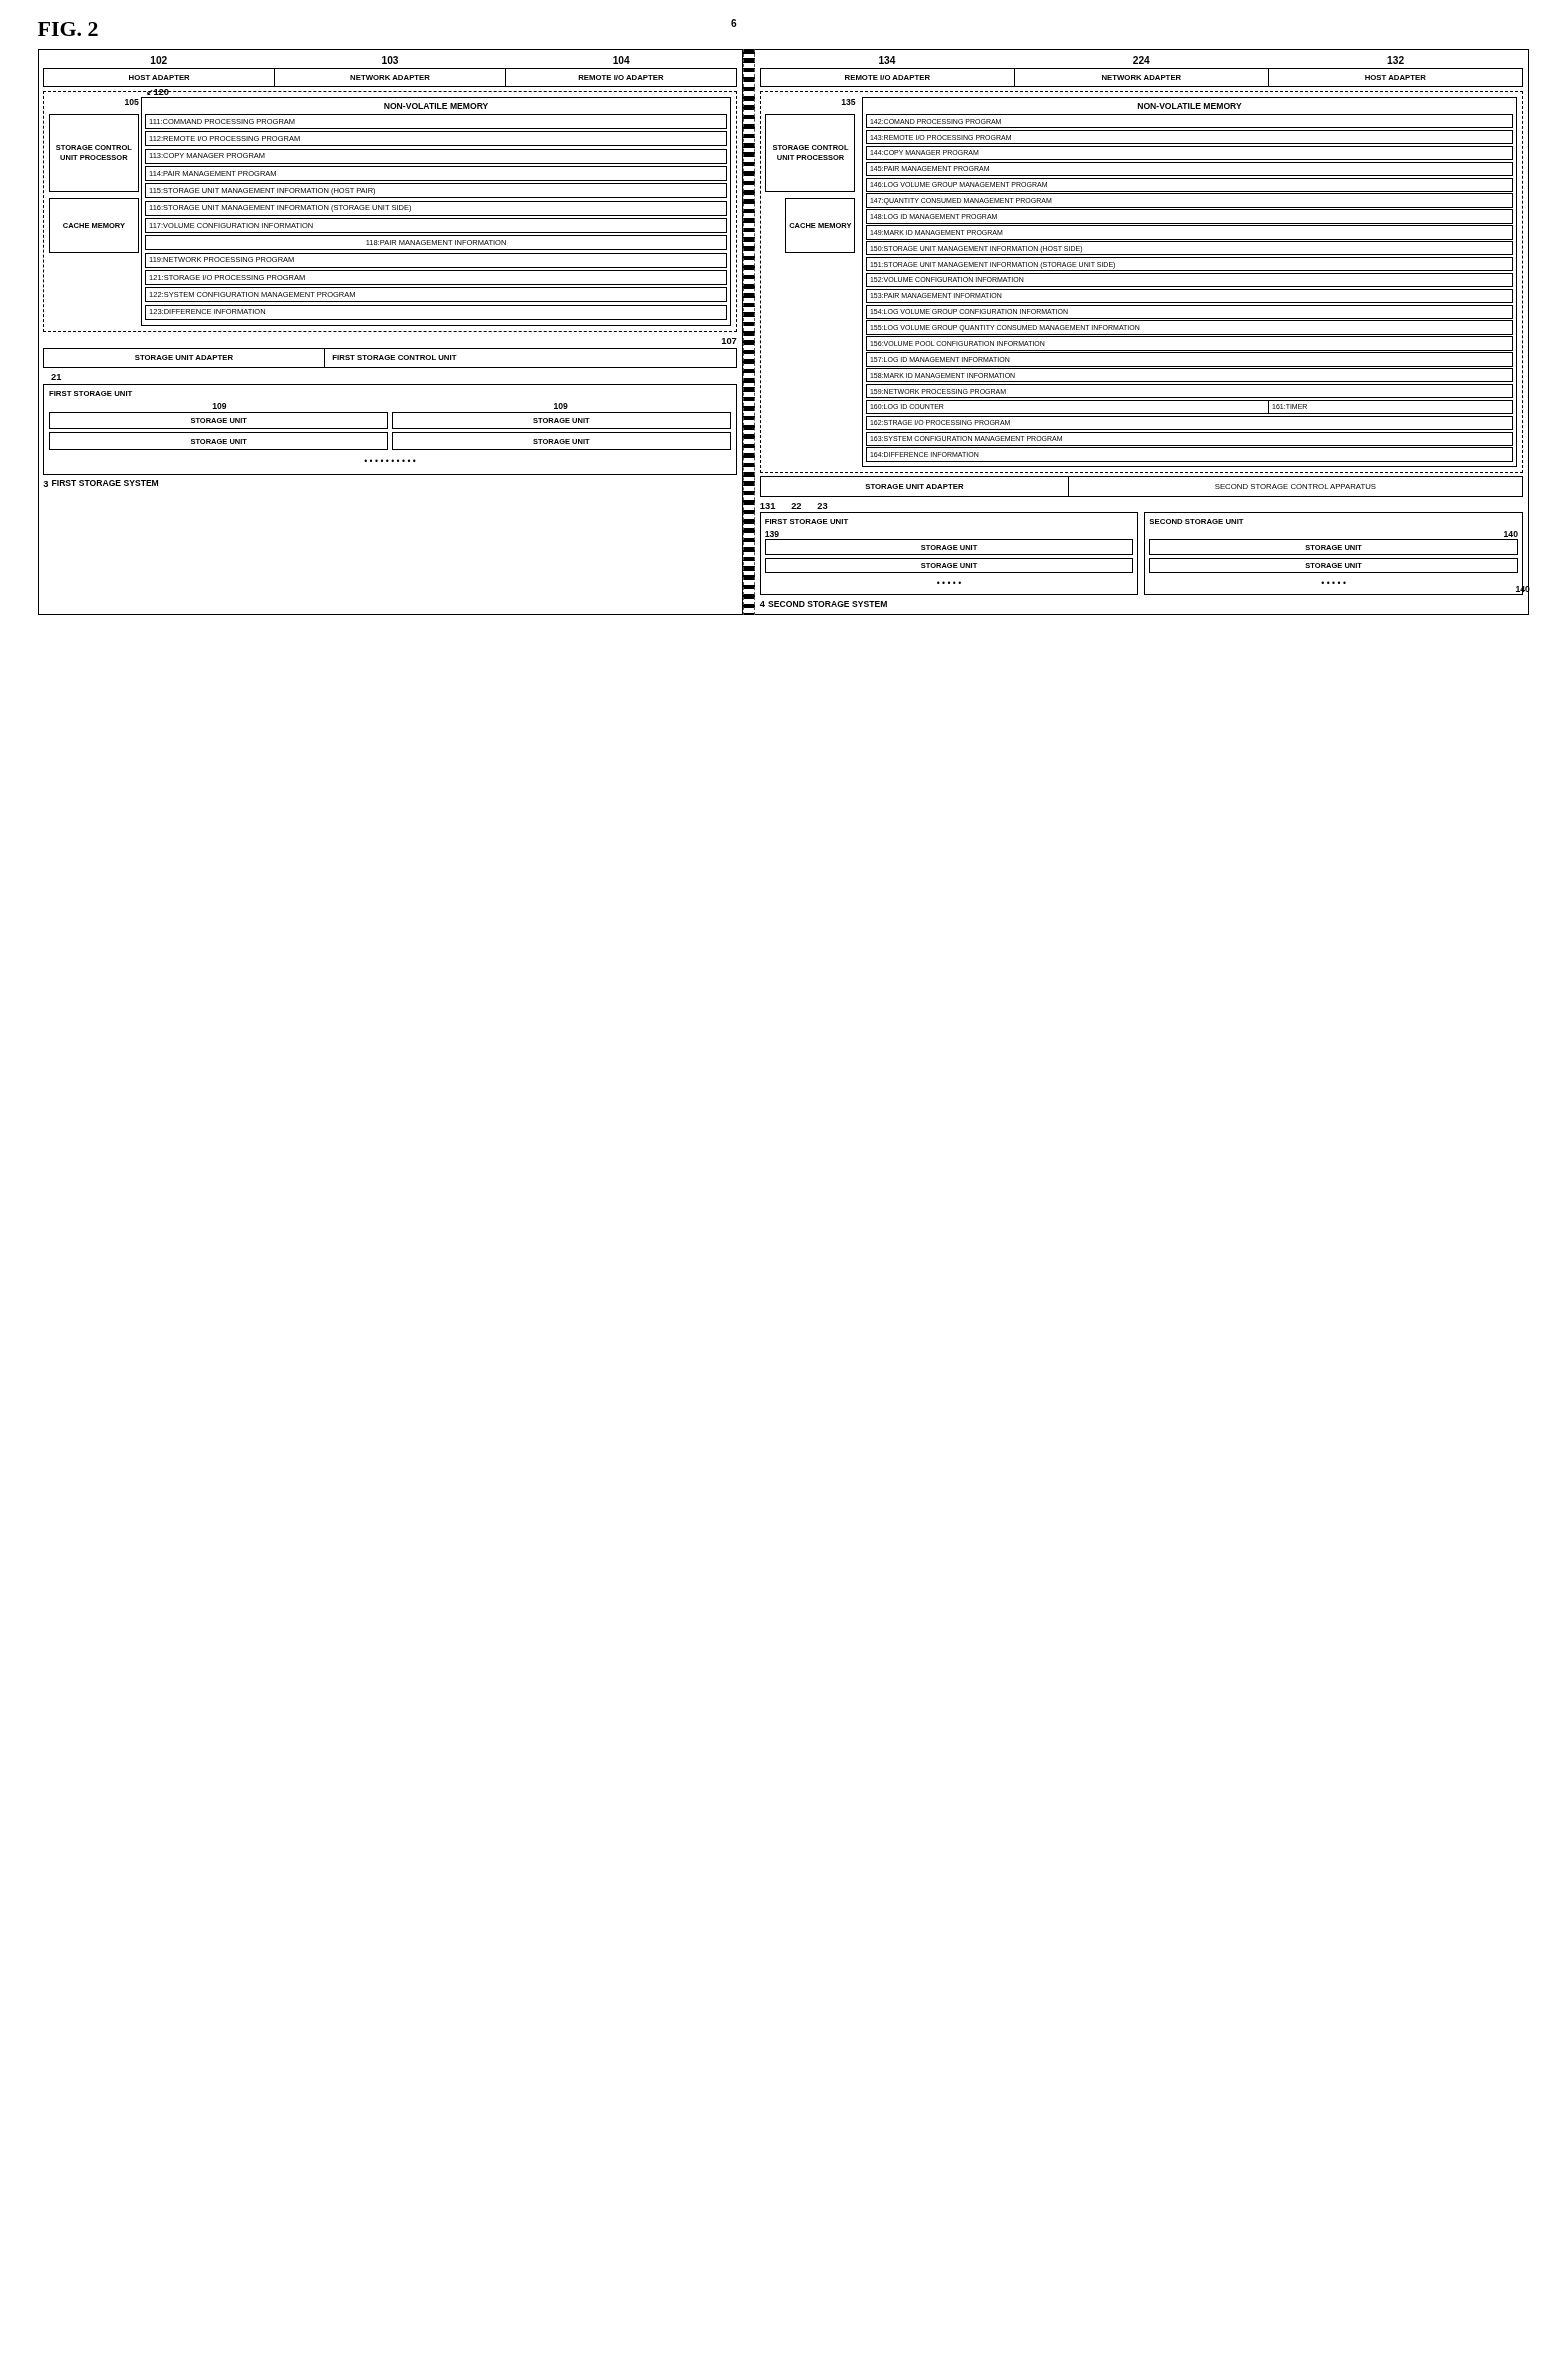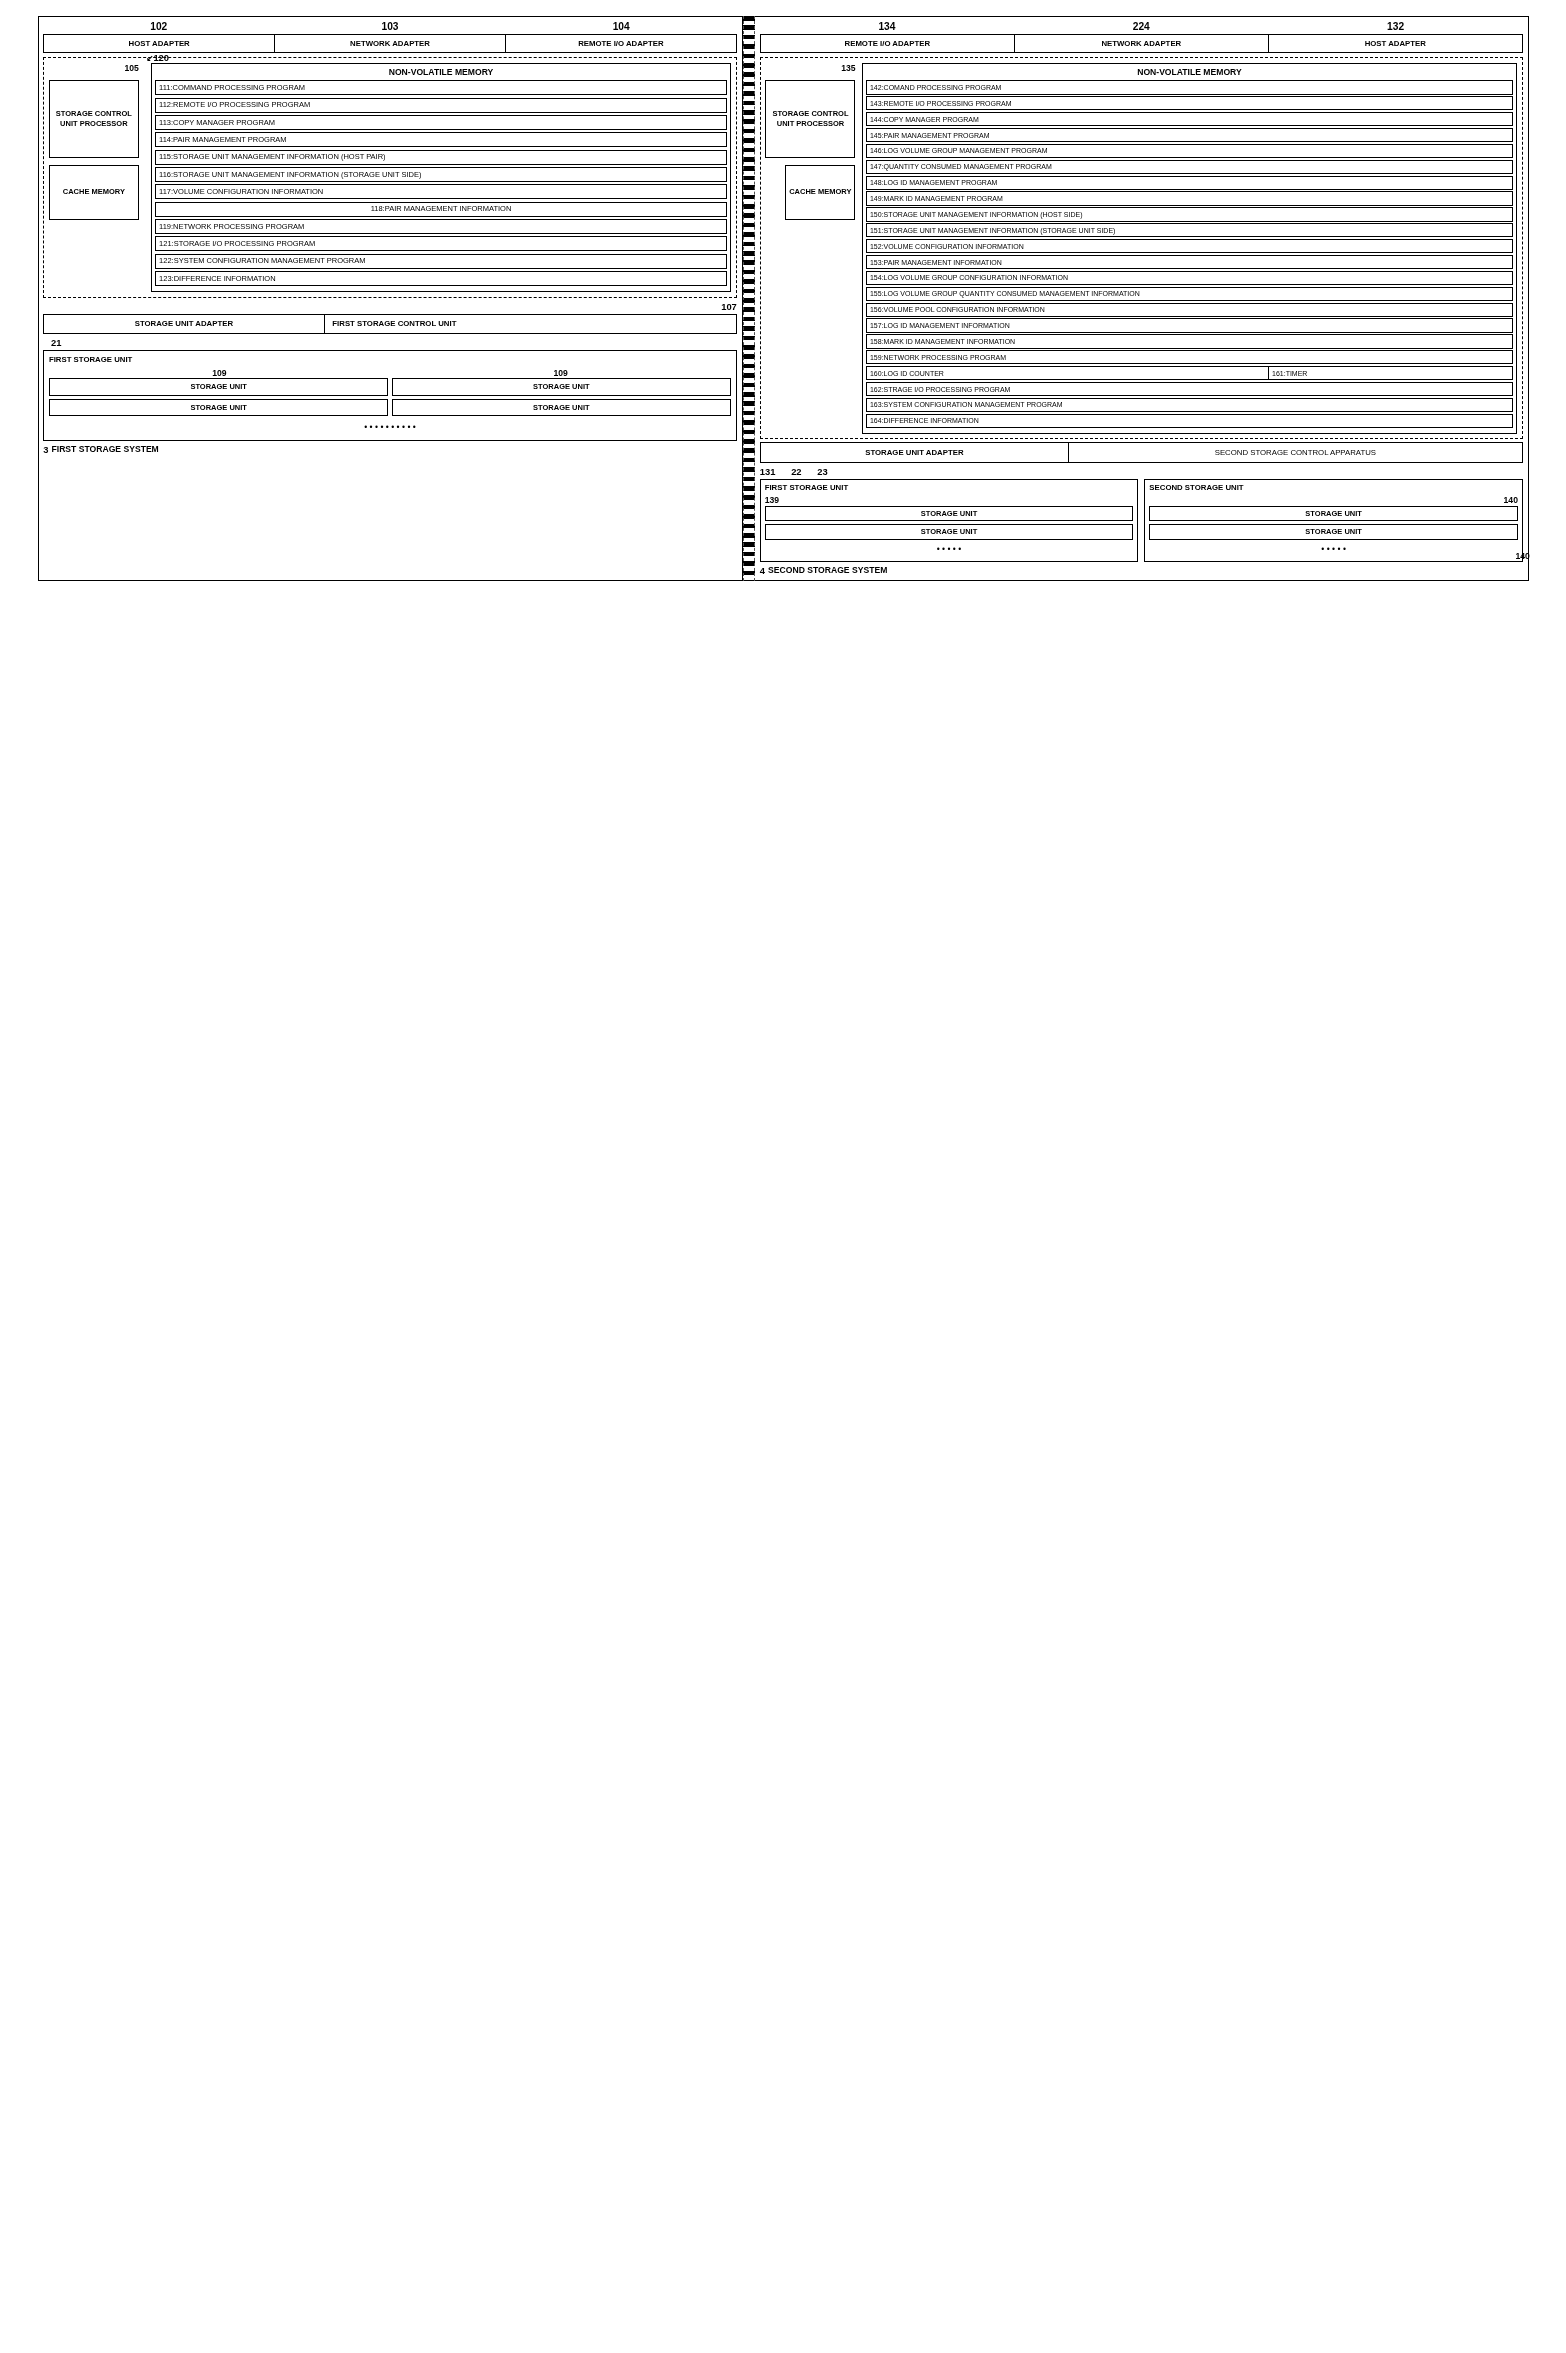--- a/index.html
+++ b/index.html
@@ -20,38 +20,39 @@
     .diagram-container {
       position: relative;
       width: 1491px;
       margin: 0 auto;
     }
   </style>
 </head>
 <body>
 
 <div class="diagram-container">
+  <div class="fig-title">FIG. 2</div>
 
   <div style="display:flex; position:relative; gap:0;">
 
     <div style="flex:1; border:1.6px solid #000; padding:4.7px; position:relative;">
 
       <div style="display:flex; justify-content:space-around; margin-bottom:1.6px; font-size:10.2px; font-weight:bold; position:relative;">
         <span>102</span>
         <span>103</span>
         <span>104</span>
       </div>
 
       <div style="display:flex; border:0.8px solid #000; margin-bottom:4.7px;">
         <div style="flex:1; border-right:0.8px solid #000; padding:3.9px 3.1px; text-align:center; font-size:7.8px; font-weight:bold;">HOST ADAPTER</div>
         <div style="flex:1; border-right:0.8px solid #000; padding:3.9px 3.1px; text-align:center; font-size:7.8px; font-weight:bold;">NETWORK ADAPTER</div>
         <div style="flex:1; padding:3.9px 3.1px; text-align:center; font-size:7.8px; font-weight:bold;">REMOTE I/O ADAPTER</div>
       </div>
 
-      <div style="border:1.6px dashed #000; padding:4.7px; display:flex; gap:12px; position:relative; margin-bottom:3.1px;">
+      <div style="border:1.6px dashed #000; padding:4.7px; display:flex; gap:2px; position:relative; margin-bottom:3.1px;">
 
         <div style="position:absolute; top:-6.3px; left:102px; font-size:9.4px; font-weight:bold;">
           <span style="font-size:8.6px;">↙</span><span>120</span>
         </div>
 
         <div style="display:flex; flex-direction:column; gap:6.3px; width:90px; flex-shrink:0;">
 
           <div style="font-size:8.6px; font-weight:bold; text-align:right; margin-bottom:0.8px;">
             <span>105</span>
           </div>

